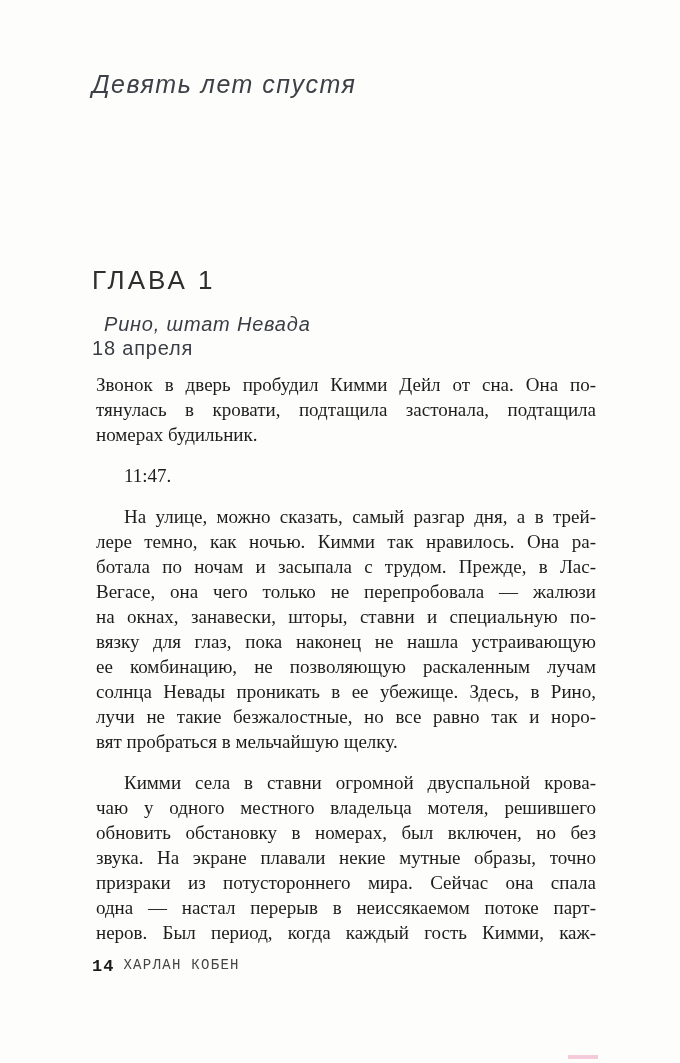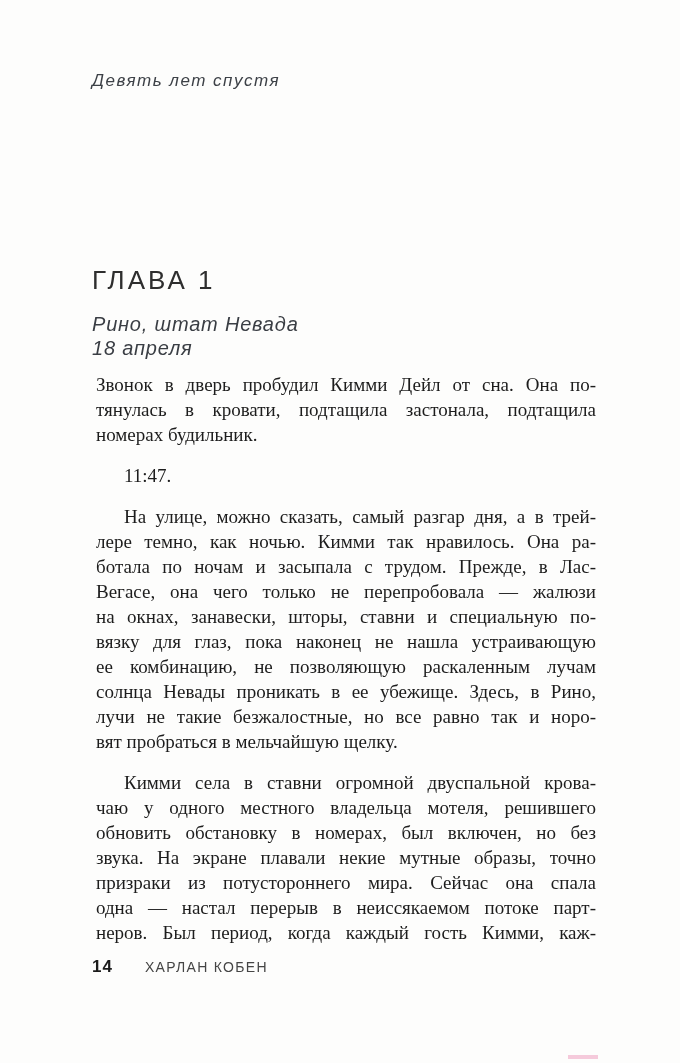--- a/index.html
+++ b/index.html
@@ -14,55 +14,54 @@
     background: #fdfdfc;
     overflow: hidden;
     font-family: "Liberation Serif", "DejaVu Serif", serif;
   }
   .running-head {
     position: absolute;
     left: 92px;
     top: 72px;
     font-family: "Liberation Sans", "DejaVu Sans", sans-serif;
     font-style: italic;
-    font-size: 17px;
+    font-size: 25px;
     letter-spacing: 1.5px;
     color: #3d4147;
     line-height: 1;
   }
   .chapter-title {
     position: absolute;
     left: 92px;
     top: 267px;
     margin: 0;
     font-family: "Liberation Sans", "DejaVu Sans", sans-serif;
     font-weight: 400;
     font-size: 26px;
     letter-spacing: 3px;
     color: #2e2e2e;
     line-height: 1;
     text-align: right;
   }
   .dateline-location {
     position: absolute;
-    left: 92px;
+    left: 104px;
     top: 314px;
     font-family: "Liberation Sans", "DejaVu Sans", sans-serif;
     font-style: italic;
     font-size: 20px;
     letter-spacing: 0.8px;
     color: #3a3e44;
     line-height: 1;
   }
   .dateline-date {
     position: absolute;
     left: 92px;
     top: 338px;
     font-family: "Liberation Sans", "DejaVu Sans", sans-serif;
-    font-style: italic;
     font-size: 20px;
     letter-spacing: 0.8px;
     color: #3a3e44;
     line-height: 1;
   }
   .body-text {
     position: absolute;
     left: 96px;
     top: 372px;
     width: 500px;
@@ -82,23 +81,23 @@
   }
   .line.indent {
     text-indent: 28px;
     margin-top: 16px;
   }
   .footer {
     position: absolute;
     left: 92px;
     top: 958px;
     display: flex;
-    align-items: center;
-    gap: 32px;
-    font-family: Liberation Sans, sans-serif;
+    align-items: flex-start;
+    gap: 9px;
+    font-family: Liberation Mono, monospace;
   }
   .page-number {
     font-size: 17px;
     font-weight: 700;
     letter-spacing: 1px;
     color: #1b1b1b;
     line-height: 1;
   }
   .footer-author {
     font-size: 14px;

